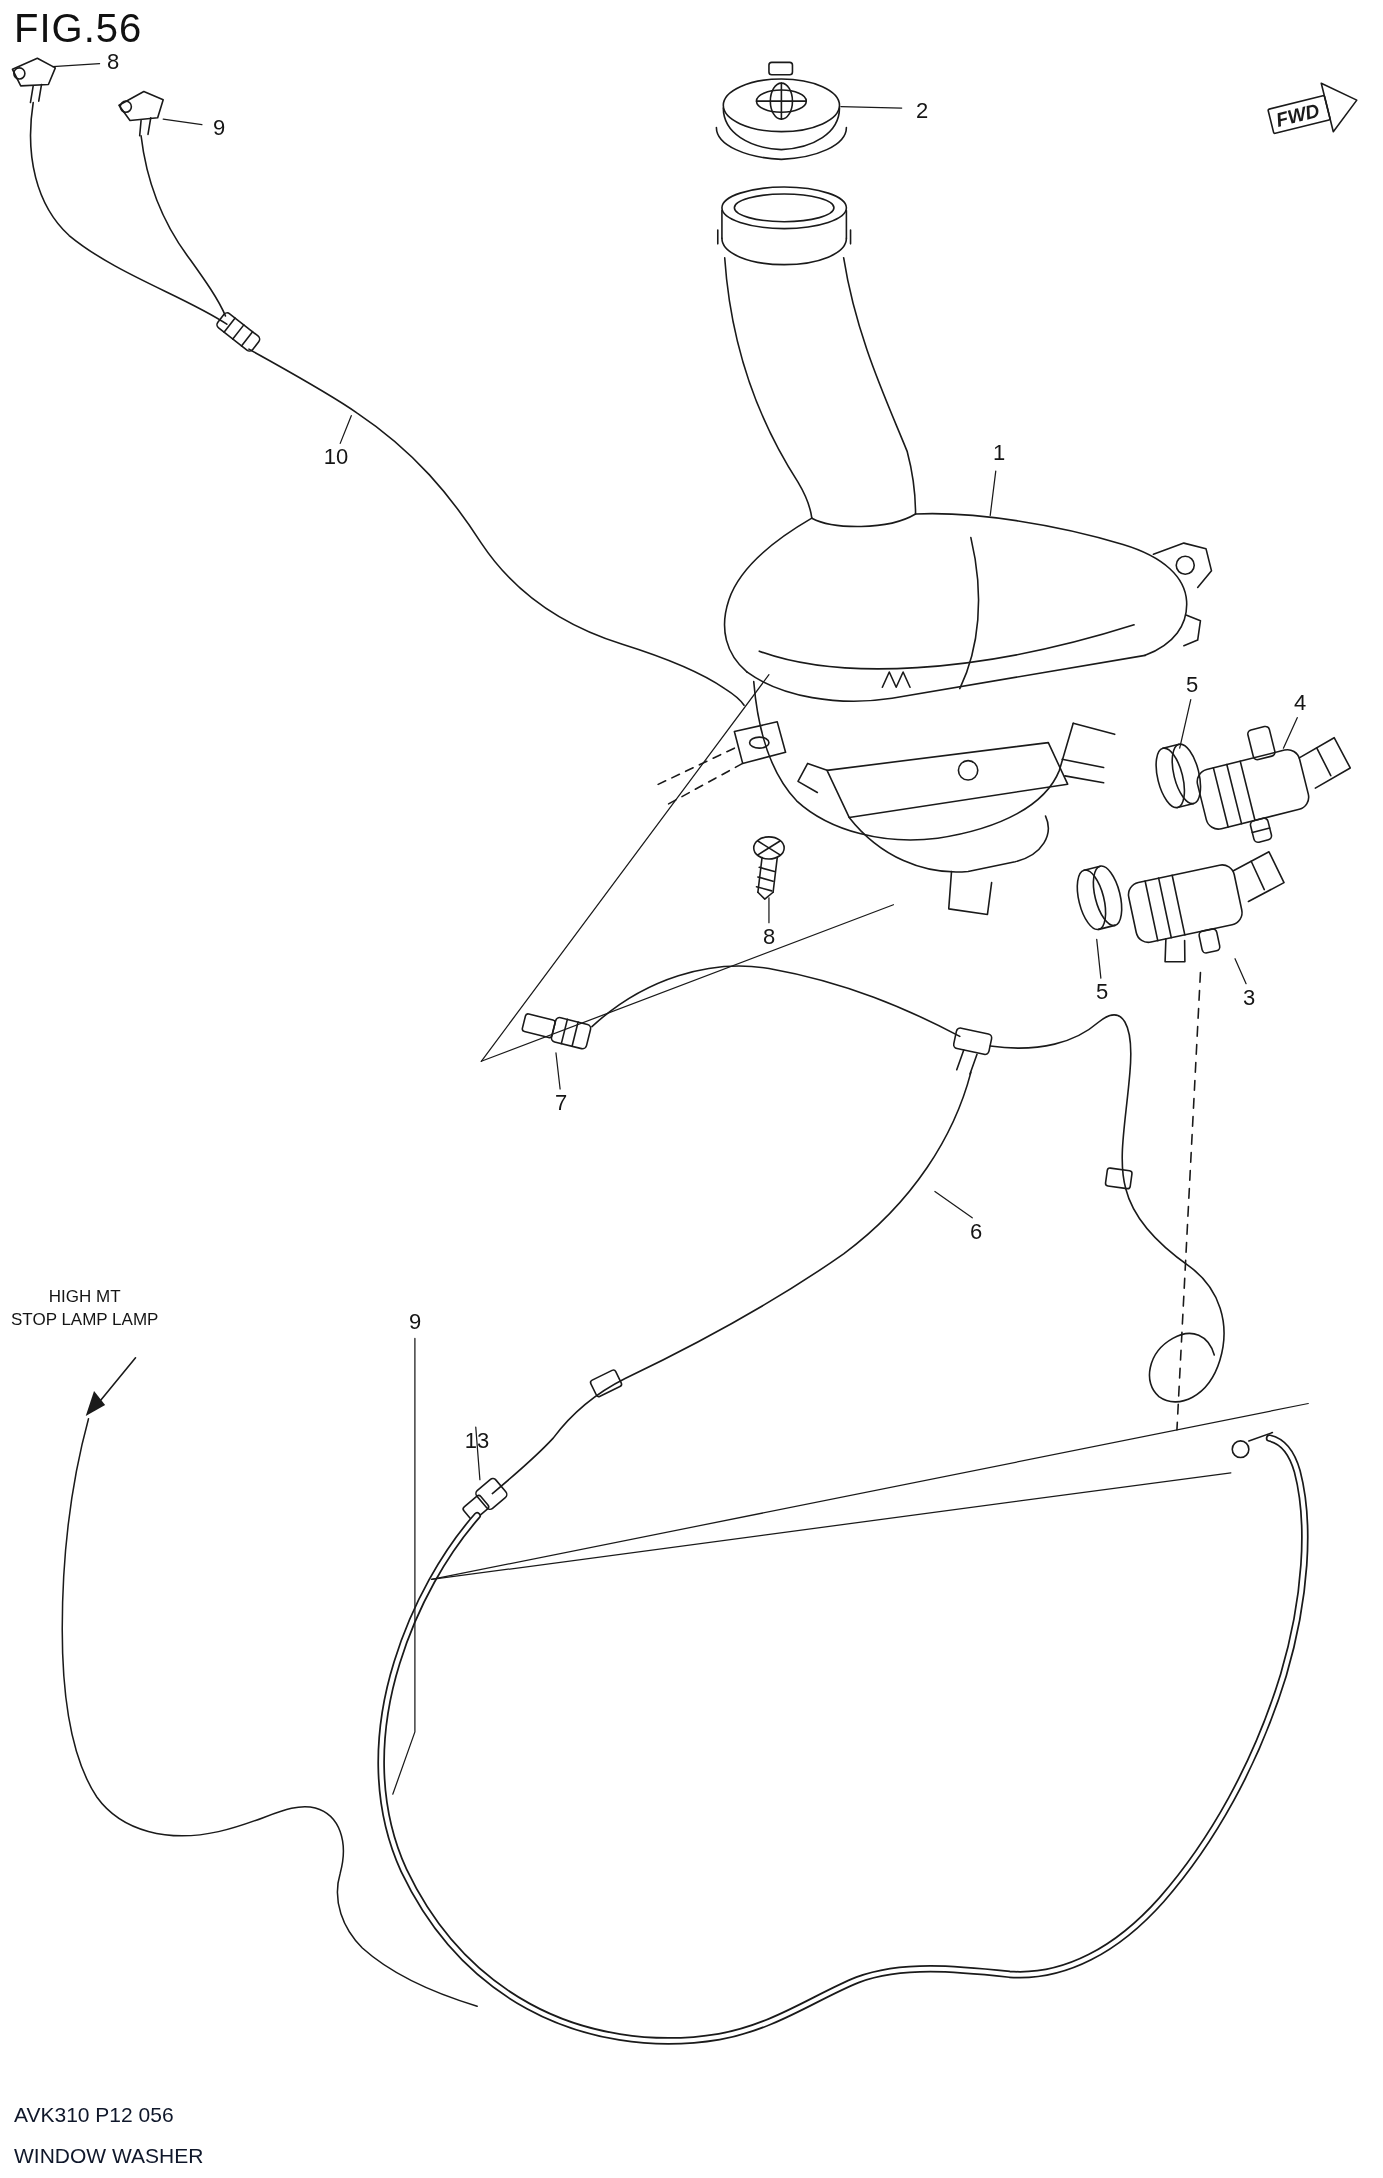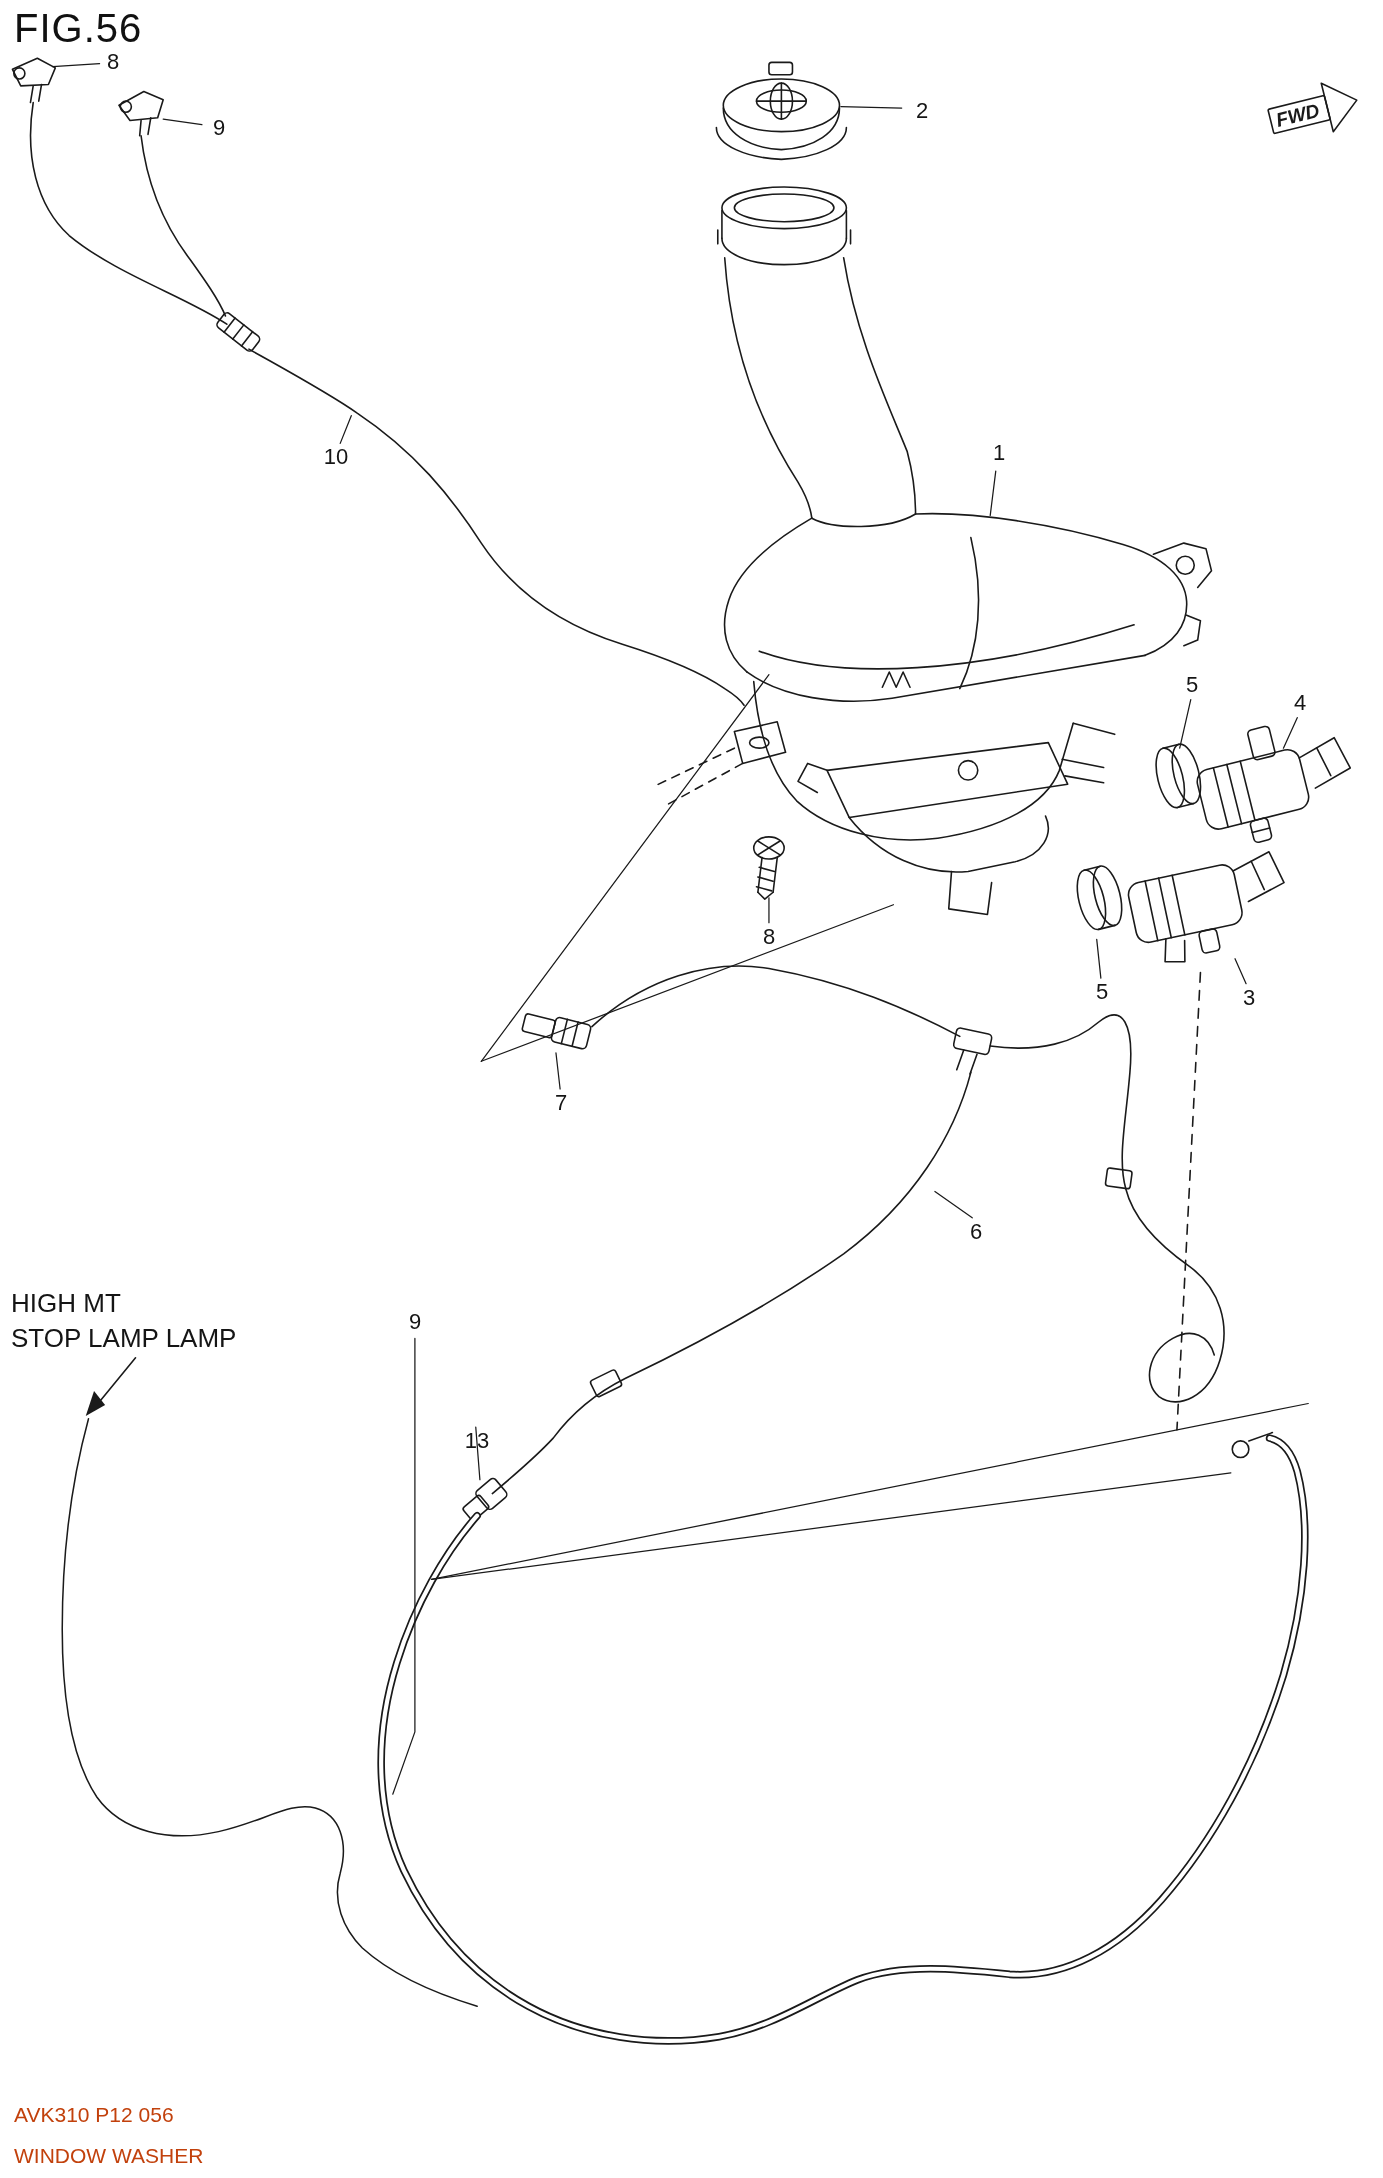--- a/index.html
+++ b/index.html
@@ -10,25 +10,25 @@
   .canvas svg{position:absolute;left:0;top:0;}
   .lbl{
     position:absolute;transform:translate(-50%,-50%);
     font-size:22px;line-height:1;color:#151515;white-space:nowrap;
   }
   .fig-title{
     position:absolute;transform:none;font-size:40px;font-weight:normal;
     letter-spacing:1px;color:#111;
   }
   .wire-note{
-    position:absolute;font-size:26px;line-height:1.35;color:#151515;
-    white-space:nowrap;
+    position:absolute;font-size:17px;line-height:1.35;color:#151515;
+    text-align:center;white-space:nowrap;
   }
   .footer-line{
-    position:absolute;transform:none;font-size:21px;color:#c2410c;white-space:nowrap;
+    position:absolute;transform:none;font-size:21px;color:#0f172a;white-space:nowrap;
   }
 </style>
 </head>
 <body>
 
 <div class="canvas">
 
   <svg width="1383" height="2178" viewBox="0 0 1000 1572" preserveAspectRatio="none">
     <g stroke="#1a1a1a" fill="none" stroke-width="1.15" stroke-linecap="round" stroke-linejoin="round">
 

